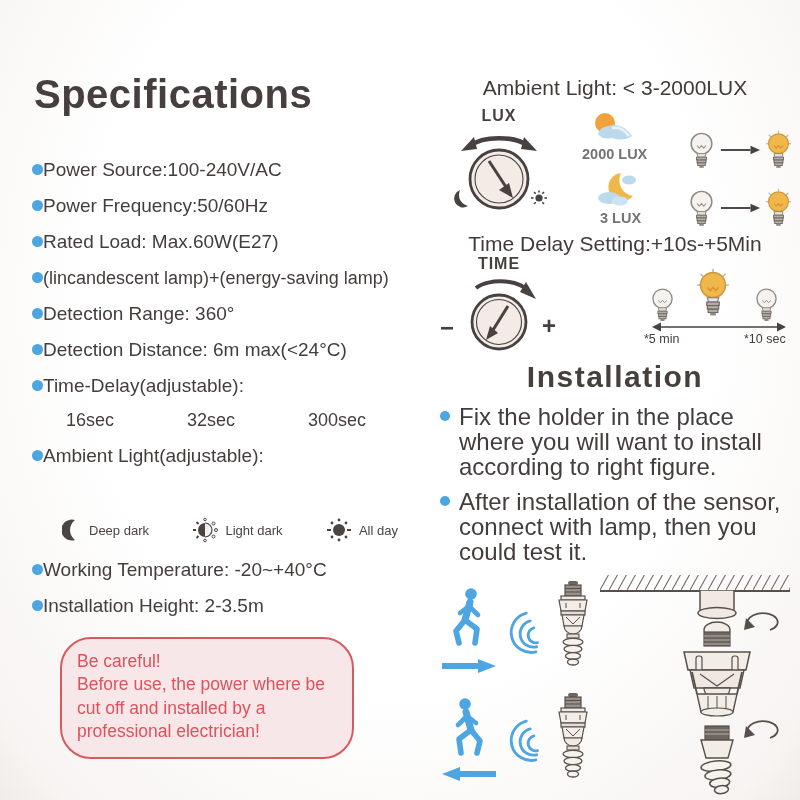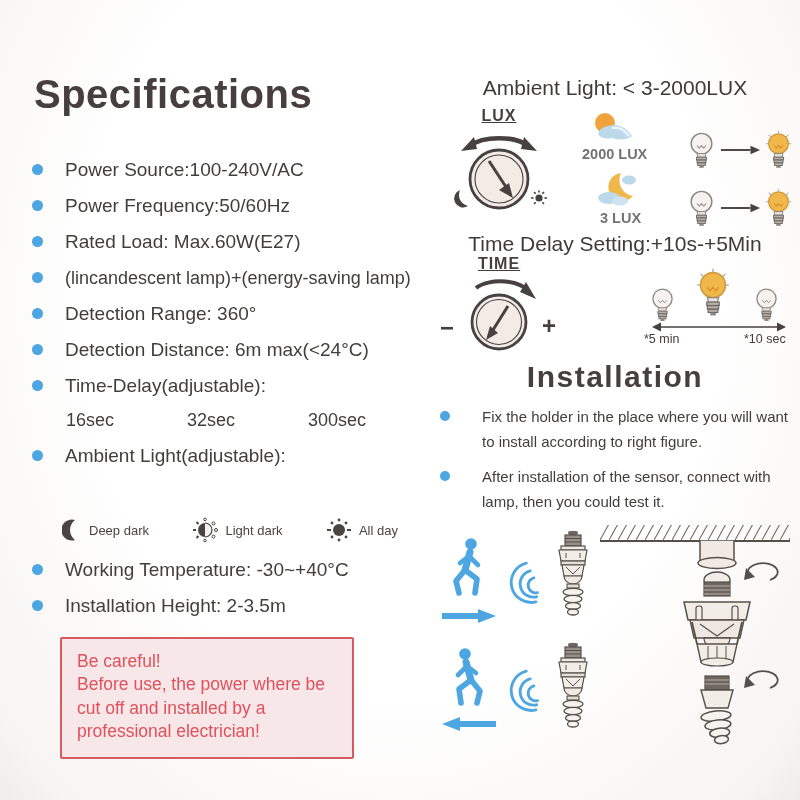--- a/index.html
+++ b/index.html
@@ -8,43 +8,43 @@
     font-family:"Liberation Sans","DejaVu Sans",sans-serif;
     color:#433d3c;
     background:radial-gradient(ellipse at 50% 38%, #ffffff 55%, #f7f4f2 92%, #efecea 100%);
   }
   .page{position:absolute;inset:0;}
 
   
   .left-col{position:absolute;left:32px;top:72px;width:404px;}
   .spec-title{font-size:40px;font-weight:700;color:#463f3e;margin:0 0 42px 2px;letter-spacing:.5px;}
   .spec-list{list-style:none;margin:0;padding:0;}
-  .spec-item{display:flex;align-items:flex-start;gap:22px;margin-bottom:14px;font-size:19px;line-height:22px;}
+  .spec-item{display:flex;align-items:flex-start;margin-bottom:14px;font-size:19px;line-height:22px;}
   .bullet{width:11px;height:11px;border-radius:50%;background:#4da6e2;flex:none;margin-top:5px;}
   .sub-times{display:flex;justify-content:space-between;width:300px;margin:-1px 0 14px 34px;font-size:18px;}
   .amb-row{display:flex;justify-content:space-between;align-items:center;width:336px;margin:2px 0 16px 30px;font-size:13px;color:#4a4442;}
   .amb-opt{display:flex;align-items:center;gap:7px;margin-top:36px;}
-  .warning-box{margin:20px 0 0 28px;width:260px;border:2px solid #d85a61;border-radius:2px;
+  .warning-box{margin:20px 0 0 28px;width:260px;border:2px solid #d85a61;border-radius:31px;
     background:#f8e7e9;padding:11px 15px 13px;color:#e0515b;font-size:17.5px;line-height:1.34;}
 
   
   .right-col{position:absolute;left:438px;top:76px;width:354px;}
   .sec-title{font-size:21px;font-weight:400;color:#403a39;text-align:center;margin:0 0 4px;}
   .amb-graphics{position:relative;height:128px;}
   .time-graphics{position:relative;height:92px;margin-top:2px;}
   .abs{position:absolute;}
-  .dial{position:absolute;width:110px;text-align:center;text-decoration:underline;}
+  .dial{position:absolute;width:110px;text-align:center;}
   .dial-label{font-size:16px;font-weight:700;letter-spacing:1px;color:#453f3e;line-height:16px;}
   .minilabel{position:absolute;font-weight:700;font-size:14.5px;color:#737373;}
   .smalllabel{position:absolute;font-size:12.5px;color:#433d3c;}
   .sign{position:absolute;font-size:24px;font-weight:700;color:#453f3e;line-height:20px;}
   .bulb-pair{position:absolute;display:flex;align-items:center;gap:4px;}
   .install-title{font-size:30px;font-weight:700;text-align:center;letter-spacing:1.5px;margin:8px 0 10px;color:#463f3e;}
   .install-list{list-style:none;margin:0;padding:0 0 0 2px;}
-  .install-list li{display:flex;gap:32px;font-size:15px;line-height:25px;margin-bottom:10px;}
+  .install-list li{display:flex;gap:9px;font-size:24px;line-height:25px;margin-bottom:10px;}
   .install-list .bullet{margin-top:7px;width:10px;height:10px;}
   .diagram{position:relative;height:250px;margin-top:0;}
   .mirror svg{transform:scaleX(-1);}
 </style>
 </head>
 <body>
 
 <div class="page">
 
   <section class="left-col">
@@ -124,21 +124,21 @@
             <circle cx="20" cy="20" r="1.4" fill="#4a4442"></circle>
             <circle cx="13" cy="3" r="1.4" fill="#4a4442"></circle>
             <circle cx="13" cy="23" r="1.4" fill="#4a4442"></circle>
           </svg>
           <span>All day</span>
         </span>
       </li>
 
       <li class="spec-item">
         <span class="bullet"></span>
-        <span>Working Temperature: -30~+40°C</span>
+        <span>Working Temperature: -20~+40°C</span>
         </li>
       <li class="spec-item">
         <span class="bullet"></span>
         <span>Installation Height: 2-3.5m</span>
         </li>
     </ul>
 
     <div class="warning-box">
       <div>Be careful!</div>
       <div>Before use, the power where be</div>

